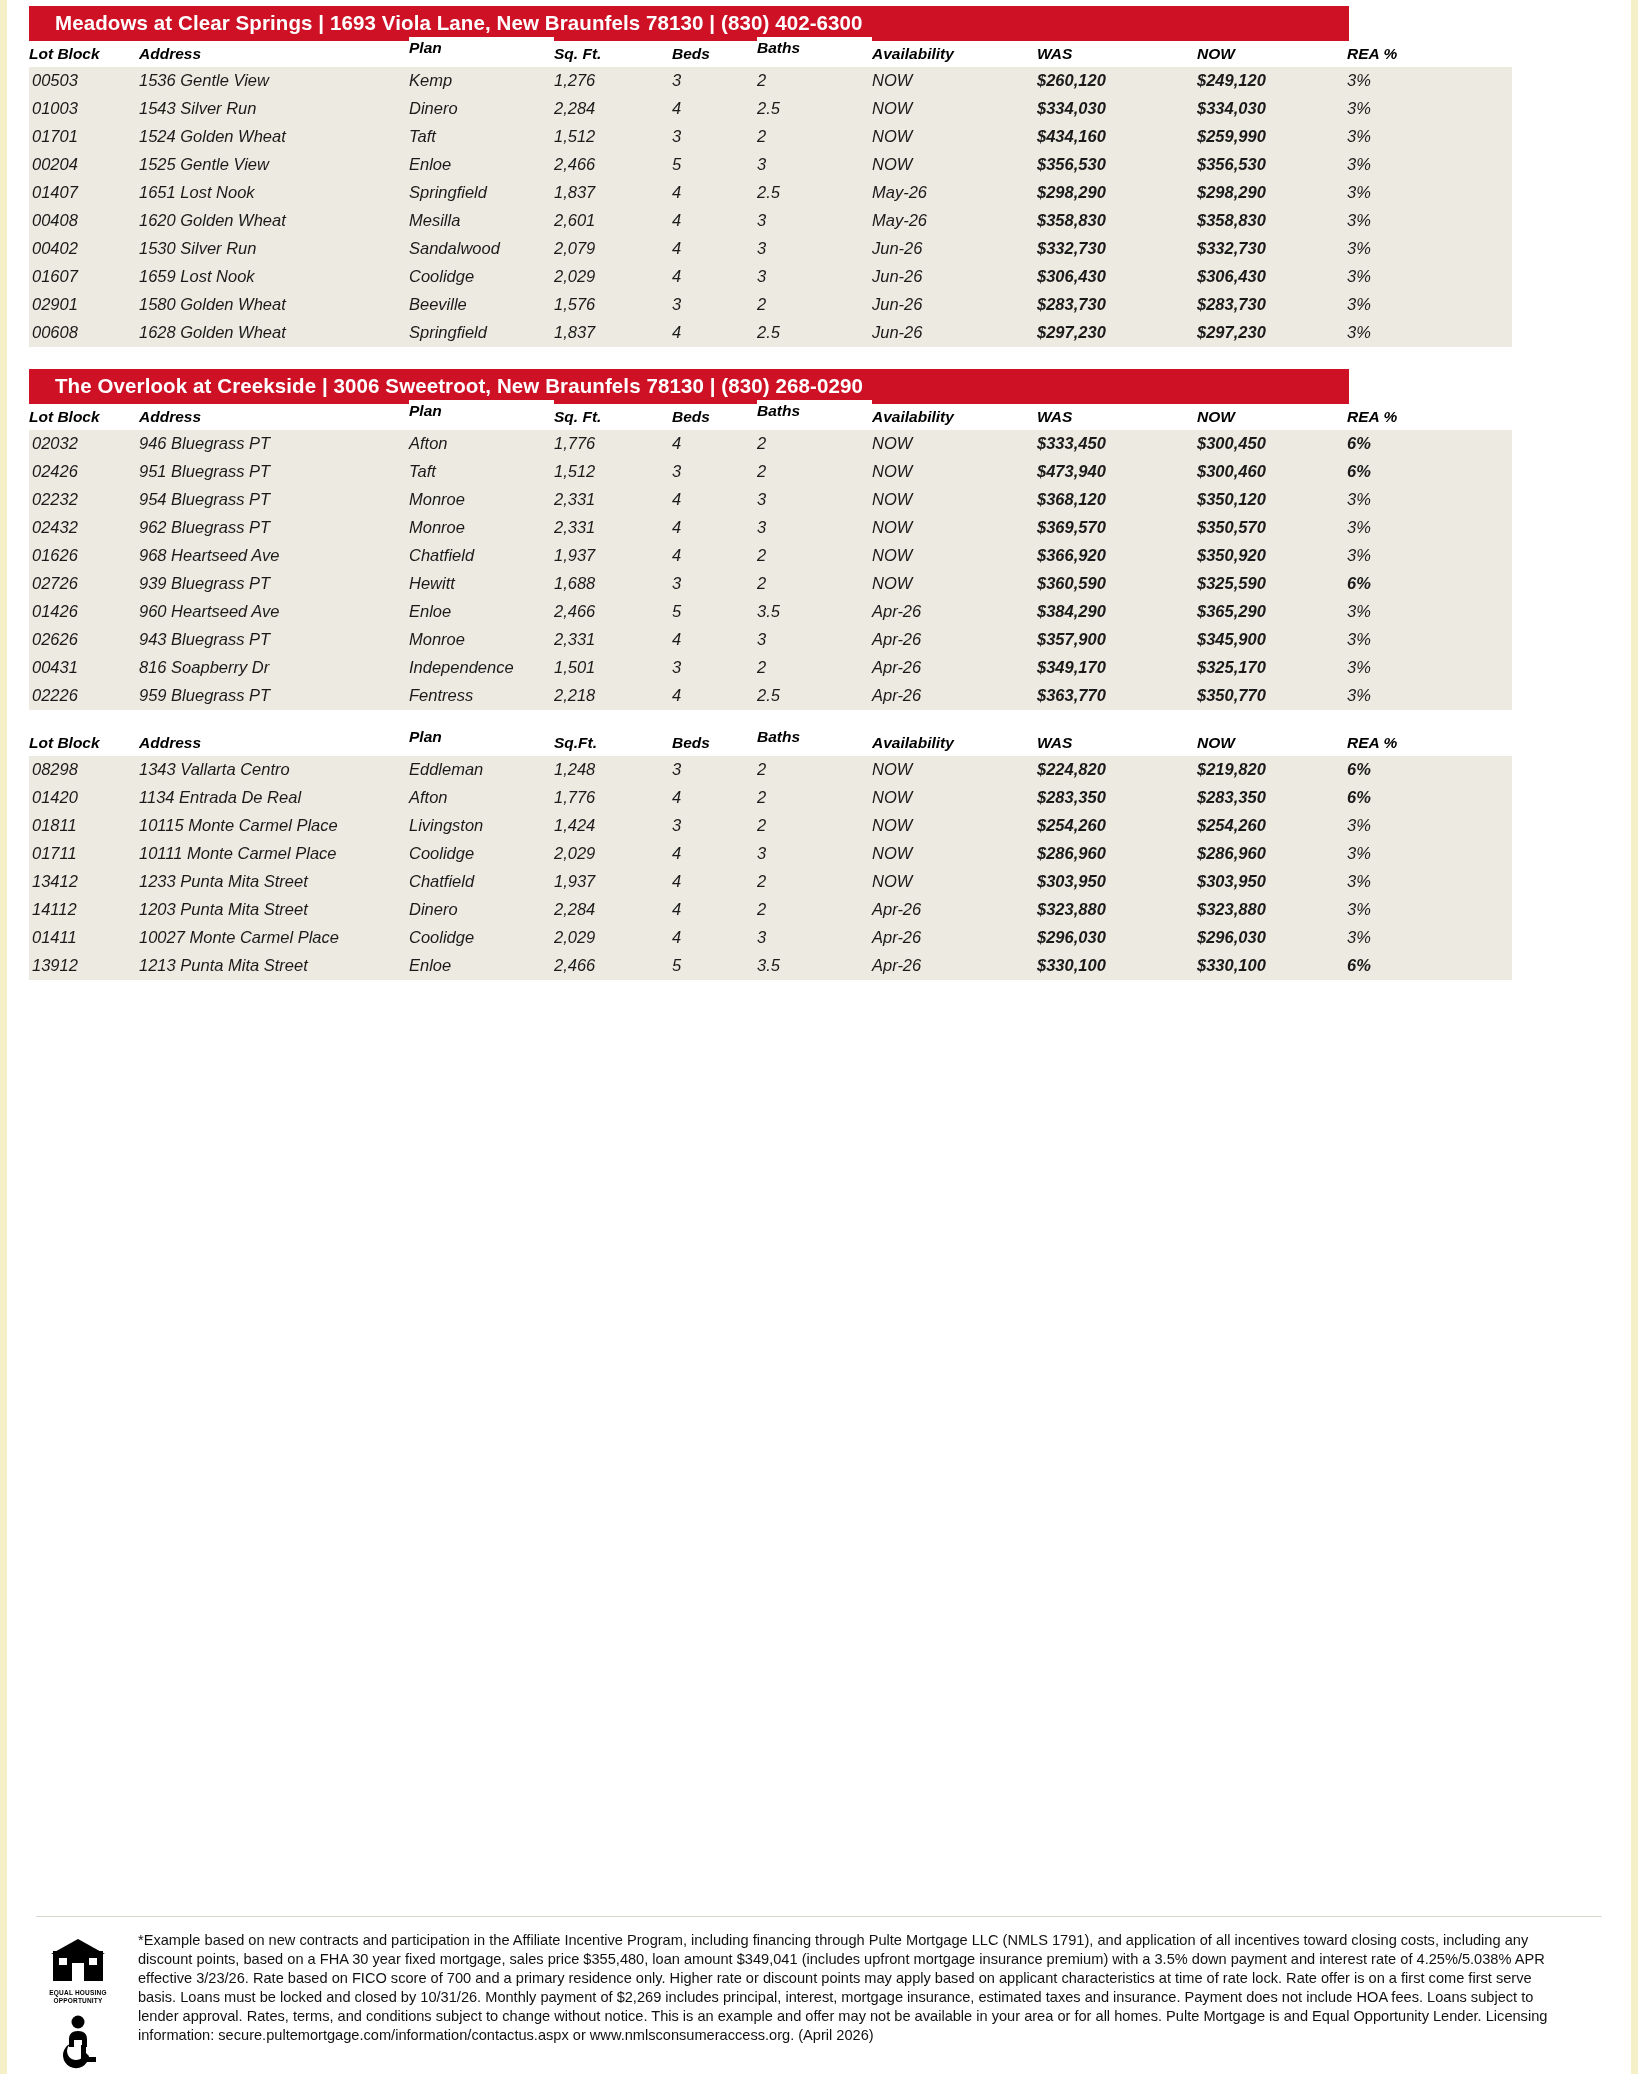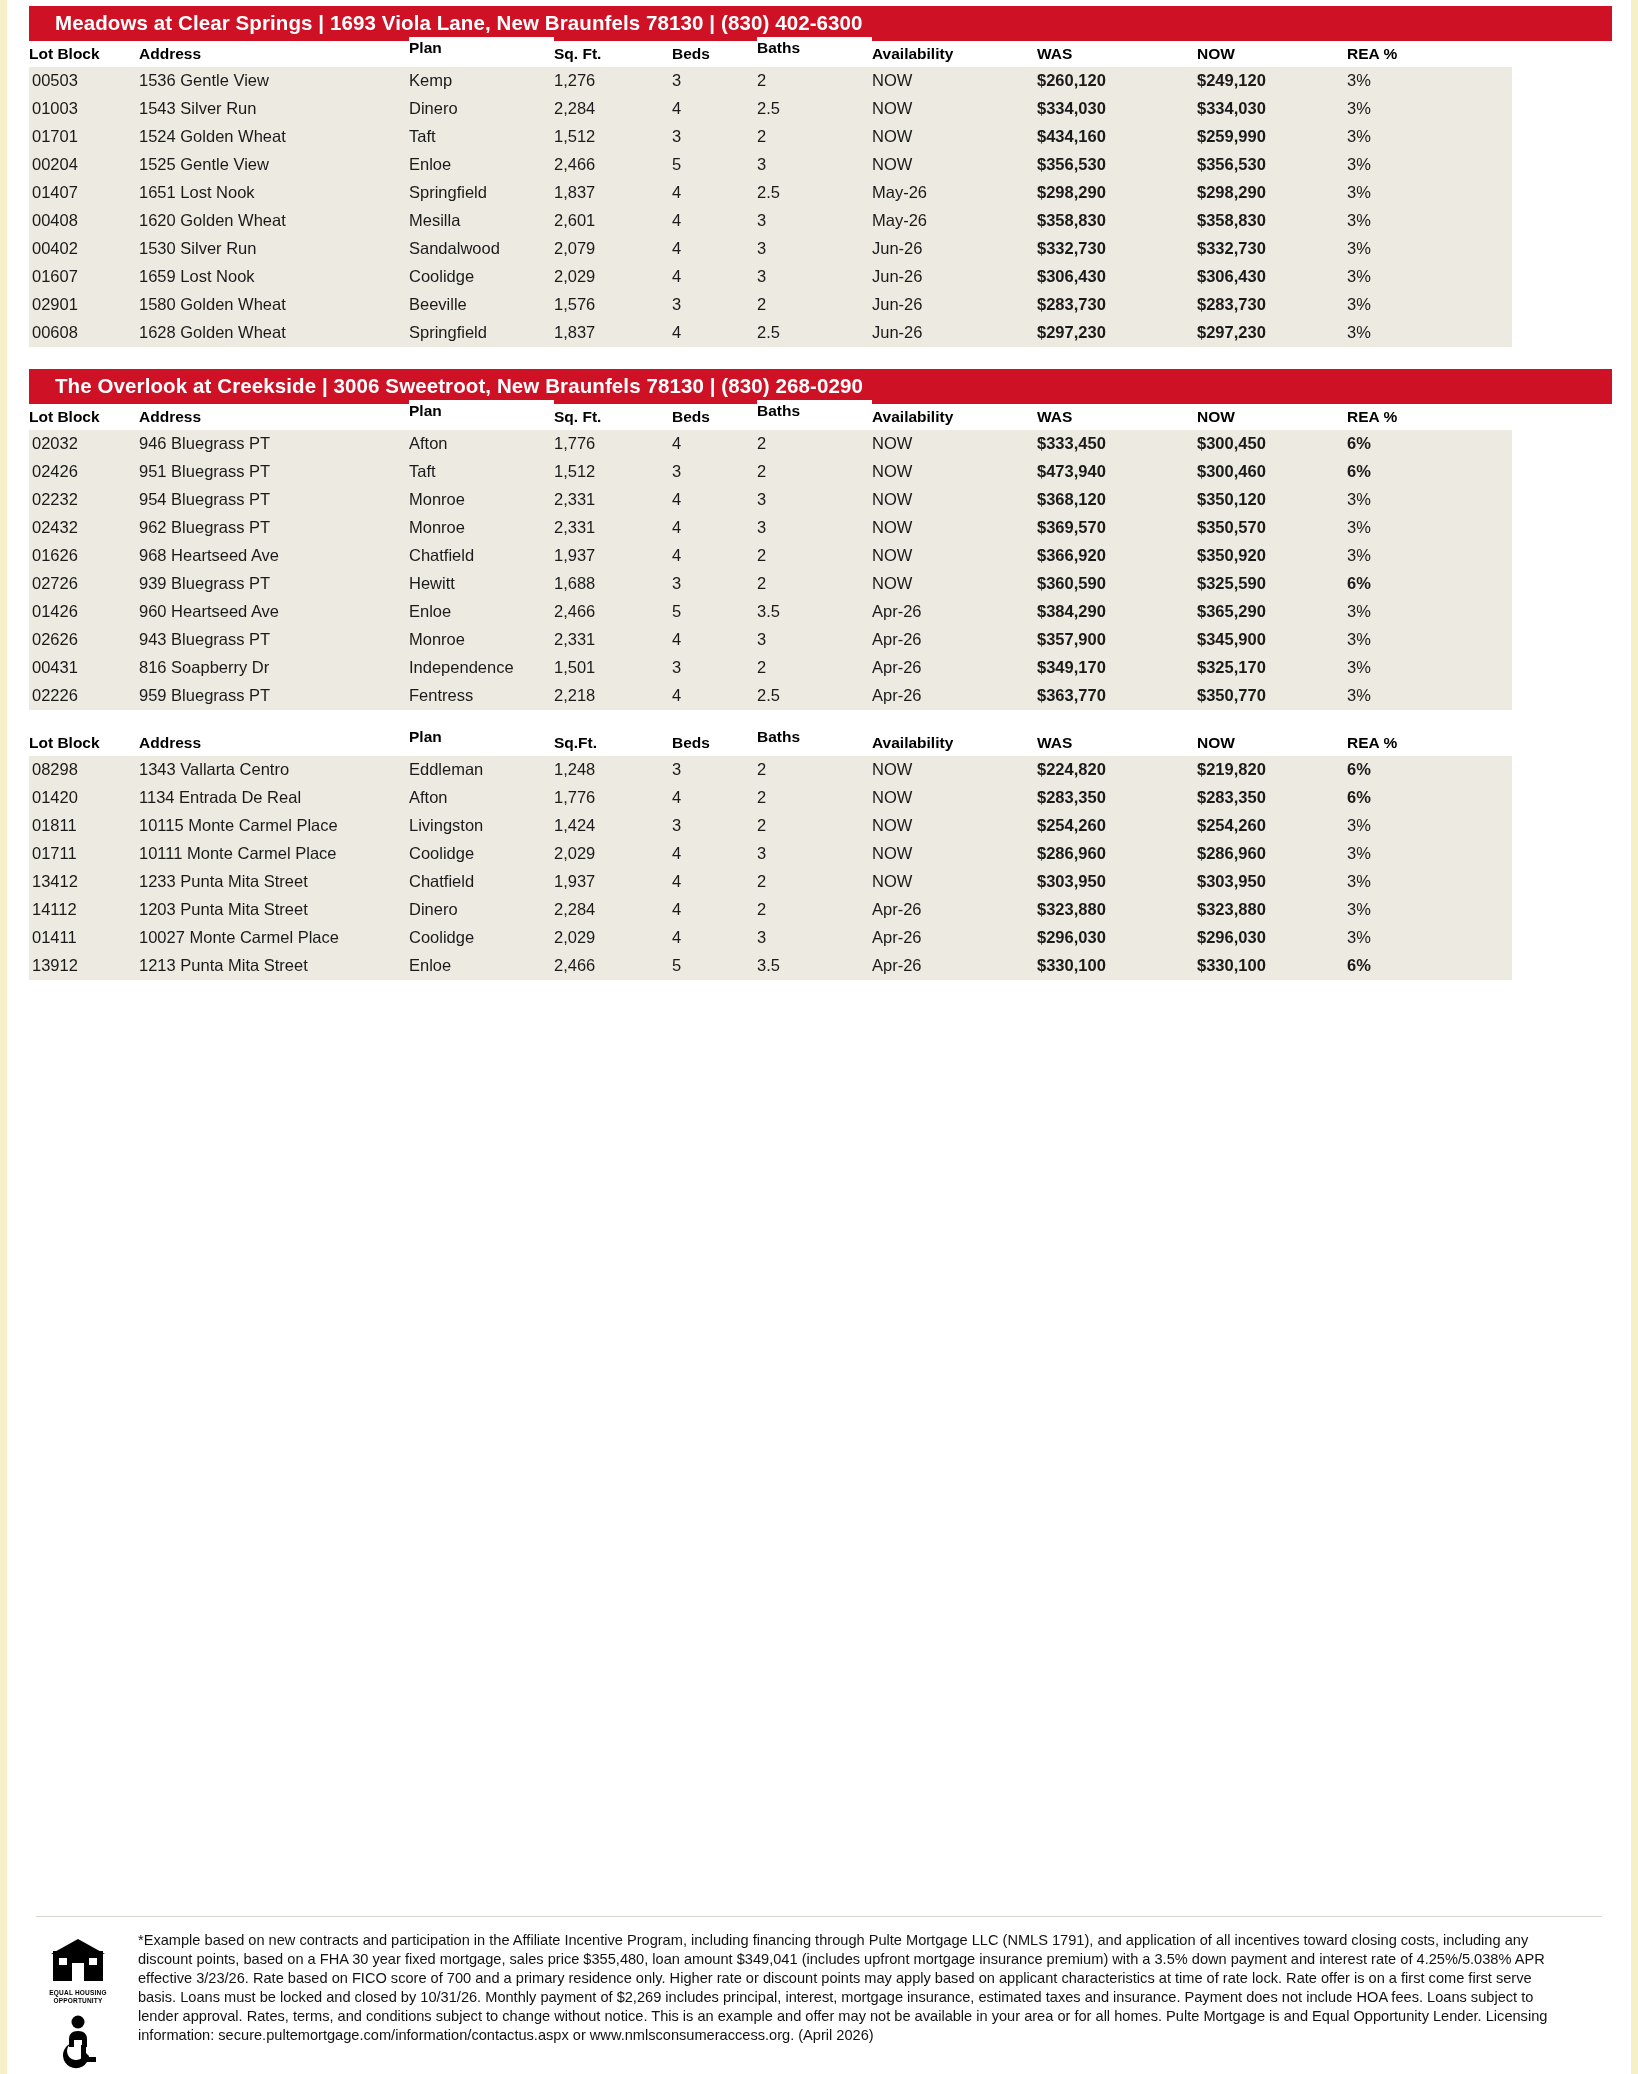--- a/index.html
+++ b/index.html
@@ -25,28 +25,29 @@
   
   .community { margin-bottom: 22px; }
 
   .comm-header {
     background: #cf1126;
     color: #ffffff;
     font-weight: bold;
     font-size: 20.5px;
     letter-spacing: 0.1px;
     padding: 5px 0 6px 26px;
-    width: 1583px;
+    width: 1320px;
   }
 
   table.listing {
     border-collapse: collapse;
     width: 1364px;
     table-layout: fixed;
     margin-top: 2px;
+    font-style: italic;
   }
   table.listing th {
     text-align: left;
     font-size: 15.5px;
     font-weight: bold;
     color: #000000;
     padding: 2px 0 4px 0;
     vertical-align: bottom;
     background: #ffffff;
   }

